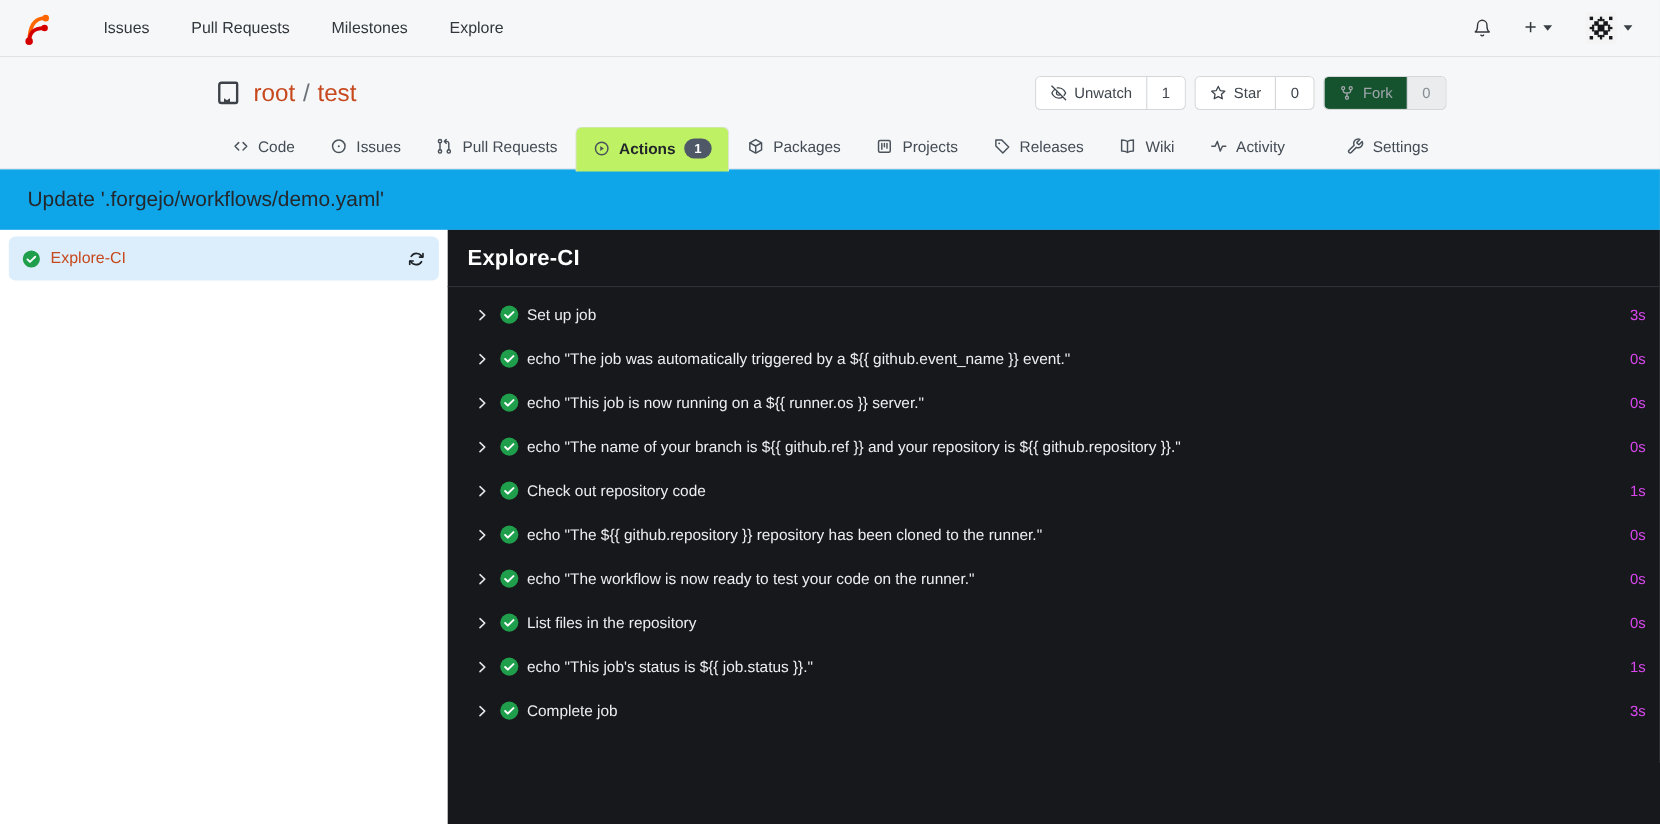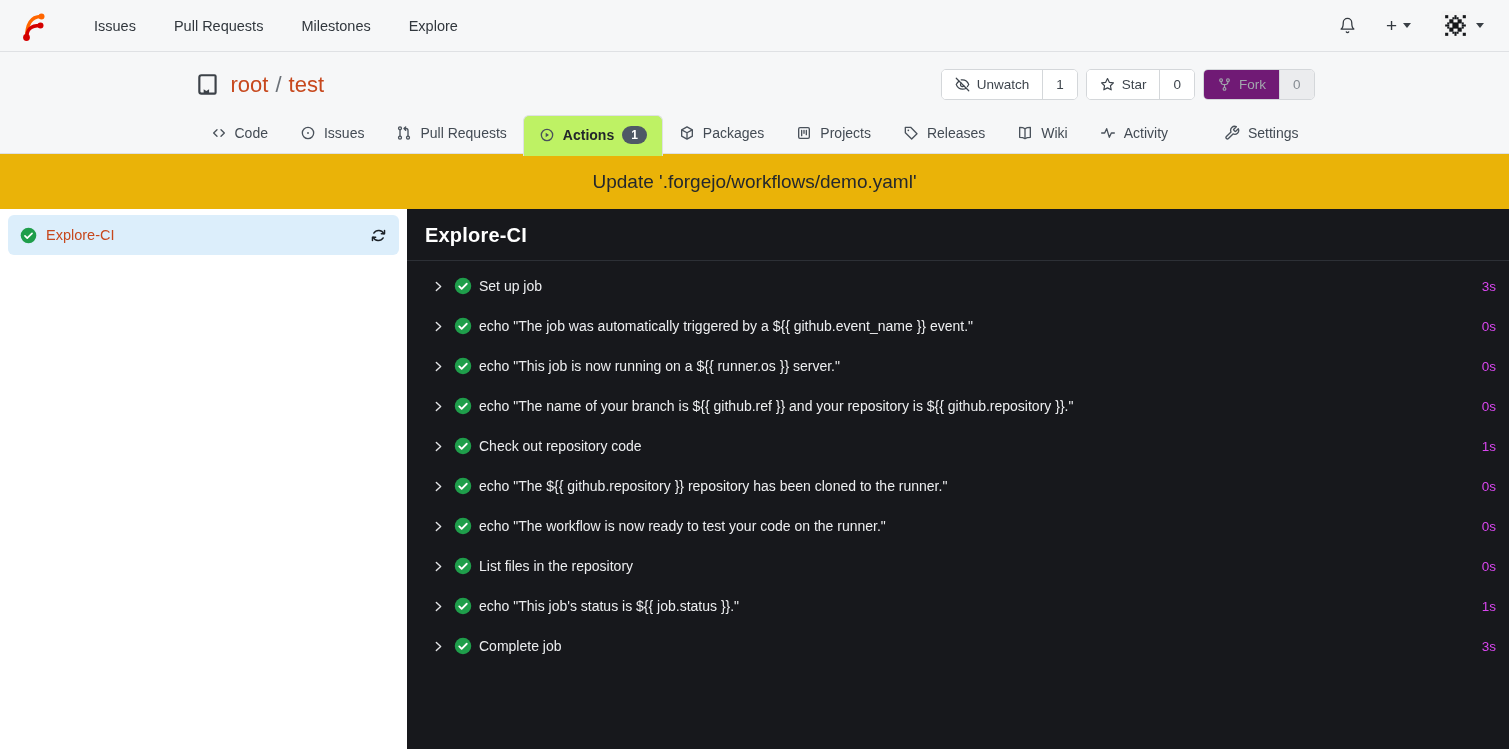--- a/index.html
+++ b/index.html
@@ -36,21 +36,21 @@
   .repo-title { font-size:22px; display:flex; align-items:center; gap:7px; }
   .repo-link { color:var(--accent); text-decoration:none; cursor:pointer; }
   .repo-sep { color:#6b7178; font-weight:400; }
   .repo-actions { margin-left:auto; display:flex; gap:8px; }
   .btn-group { display:flex; border:1px solid #d4d7da; border-radius:5px; overflow:hidden; background:#fff; }
   .btn-seg {
     display:flex; align-items:center; gap:7px; padding:7px 13px;
     font-size:13.5px; color:#3e454d; cursor:pointer; background:#fff;text-align:right;
   }
   .btn-count { border-left:1px solid #d4d7da; padding:7px 13px; font-size:13.5px; color:#3e454d; cursor:pointer; background:#fff; }
-  .btn-group.disabled .btn-seg { color:#a2a7ad; background:#701a75; cursor:default; }
+  .btn-group.disabled .btn-seg { color:#a2a7ad; background:#14532d; cursor:default; }
   .btn-group.disabled .btn-count { color:#868c93; background:#ebecee; cursor:default; }
 
   
   .tabs-row { display:flex; align-items:center; margin-top:12px; }
   .tab {
     display:flex; align-items:center; gap:8px; padding:10px 15px 11px;
     font-size:14px; color:#434b54; cursor:pointer; border:1px solid transparent;
     border-bottom:none; border-radius:6px 6px 0 0; margin-bottom:0;
   }
   .tab .t-icon { color:#4a525b; }
@@ -58,21 +58,21 @@
     background:#bef264; border-color:var(--border); font-weight:700; color:#22262b;
     position:relative; top:3px; padding-bottom:12px;
   }
   .tab-badge {
     background:var(--badge-bg); color:#fff; font-size:12px; font-weight:600;
     border-radius:10px; padding:2px 9px; line-height:1.2;
   }
   .tab-settings { margin-left:auto; }
 
   
-  .page-title-strip { background:#eab308; padding:17px 25px 16px;text-align:center; }
+  .page-title-strip { background:#0ea5e9; padding:17px 25px 16px; }
   .page-title { font-size:19px; font-weight:400; color:#24282d; }
 
   
   .main { display:flex; height:648px; }
   .run-sidebar { width:407px; background:#fff; padding:6px 8px; }
   .job-item {
     height:40px; background:var(--selected-bg); border-radius:6px;
     display:flex; align-items:center; padding:0 12px; cursor:pointer;
   }
   .job-item .job-label { color:var(--accent); font-size:14.5px; margin-left:9px; }

